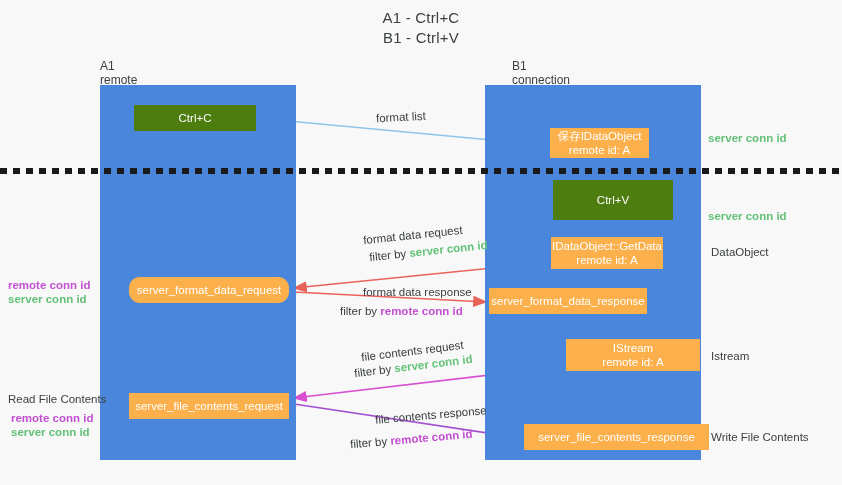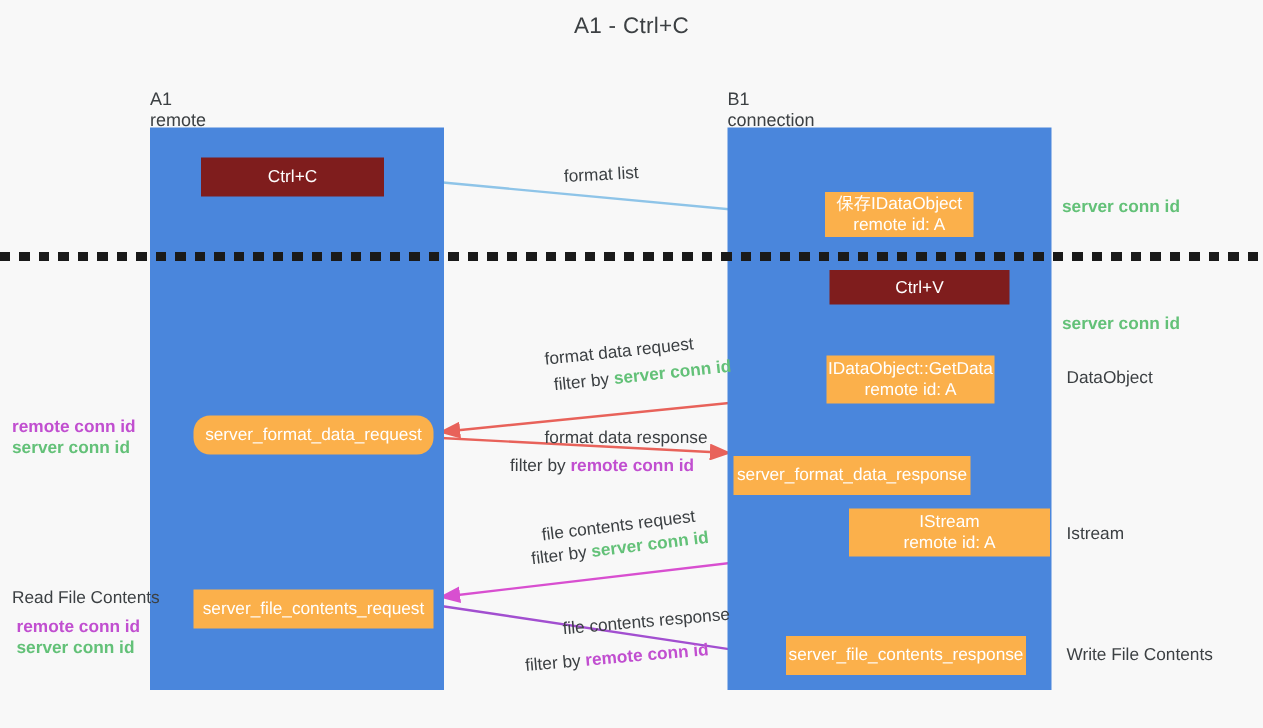--- a/index.html
+++ b/index.html
@@ -29,21 +29,21 @@
 
   .lane{position:absolute;background:#4a86dc;}
 
   .nodebox{
     position:absolute;
     display:flex;flex-direction:column;align-items:center;justify-content:center;
     color:#ffffff;font-size:11.5px;line-height:14px;text-align:center;
     box-sizing:border-box;
   }
   .orange{background:#fbb04b;}
-  .green{background:#7f1d1d;}
+  .green{background:#4d7c0f;}
 
   .lbl{
     position:absolute;font-size:11.5px;color:#3c4043;line-height:15px;
     white-space:nowrap;
   }
   .green-t{color:#63c178;font-weight:bold;}
   .purple-t{color:#c14fd0;font-weight:bold;}
   .sidelbl{position:absolute;font-size:11.5px;line-height:15px;white-space:nowrap;}
   .sidelbl.g{color:#63c178;font-weight:bold;}
   .sidelbl.p{color:#c14fd0;font-weight:bold;}
@@ -96,67 +96,68 @@
 
     <div class="lane" style="left:100px;top:85px;width:196px;height:375px;"></div>
     <div class="lane" style="left:485px;top:85px;width:216px;height:375px;"></div>
 
     <div class="dashline" style="top:168px;"></div>
 
     <div class="nodebox green" style="left:134px;top:105px;width:122px;height:26px;">
       <span>Ctrl+C</span>
     </div>
 
-    <div class="nodebox green" style="left:553px;top:180px;width:120px;height:23px;">
+    <div class="nodebox green" style="left:553px;top:180px;width:120px;height:40px;">
       <span>Ctrl+V</span>
     </div>
 
     <div class="nodebox orange" style="left:550px;top:128px;width:99px;height:30px;">
       <span>保存IDataObject</span>
       <span>remote id: A</span>
     </div>
 
     <div class="nodebox orange" style="left:551px;top:237px;width:112px;height:32px;">
       <span>IDataObject::GetData</span>
       <span>remote id: A</span>
     </div>
 
     <div class="nodebox orange" style="left:566px;top:339px;width:134px;height:32px;">
       <span>IStream</span>
       <span>remote id: A</span>
     </div>
 
-    <div class="nodebox orange" style="left:489px;top:288px;width:158px;height:26px;margin-top:16px;">
+    <div class="nodebox orange" style="left:489px;top:288px;width:158px;height:26px;">
       <span>server_format_data_response</span>
     </div>
 
-    <div class="nodebox orange" style="left:524px;top:424px;width:160px;height:26px;">
+    <div class="nodebox orange" style="left:524px;top:424px;width:185px;height:26px;">
       <span>server_file_contents_response</span>
     </div>
 
     <div class="nodebox orange" style="left:129px;top:277px;width:160px;height:26px;border-radius:11px;">
       <span>server_format_data_request</span>
     </div>
 
     <div class="nodebox orange" style="left:129px;top:393px;width:160px;height:26px;">
       <span>server_file_contents_request</span>
     </div>
   </div>
 
   <div class="layer" id="text-layer">
 
     <div class="title">
       <div>A1 - Ctrl+C</div>
+      <div>B1 - Ctrl+V</div>
     </div>
 
     <div class="colhdr" style="left:100px;top:59px;width:196px;">
       <div>A1</div>
       <div>remote</div>
     </div>
-    <div class="colhdr" style="left:485px;top:59px;width:216px;">
+    <div class="colhdr" style="left:512px;top:59px;width:216px;">
       <div>B1</div>
       <div>connection</div>
     </div>
 
     <div class="lbl" style="left:376px;top:110px;transform:rotate(-3deg);">
       <span>format list</span>
     </div>
 
     <div class="lbl" style="left:363px;top:228px;transform:rotate(-6deg);">
       <span>format data request</span>

